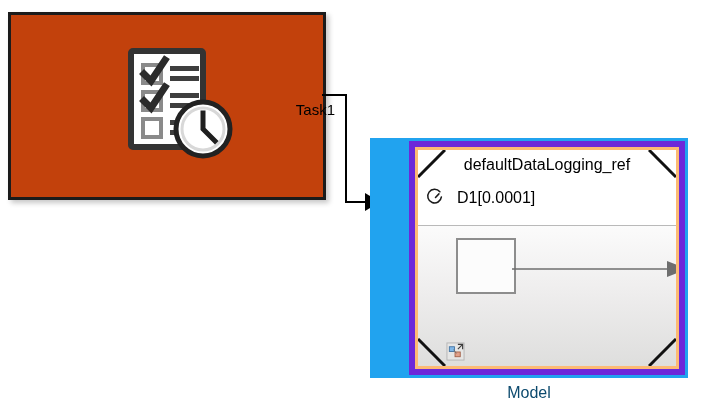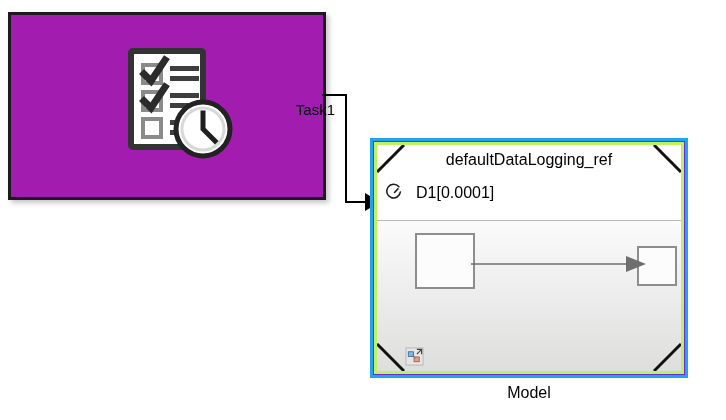--- a/index.html
+++ b/index.html
@@ -22,21 +22,21 @@
     background: #ffffff;
   }
 
   
   .task-block {
     position: absolute;
     left: 8px;
     top: 12px;
     width: 318px;
     height: 188px;
-    background: #a21caf;
+    background: #c2410c;
     border: 3px solid #1b1b1b;
     box-sizing: border-box;
     box-shadow: 3px 3px 5px rgba(0,0,0,0.22);
   }
 
   .task-icon {
     position: absolute;
     left: 108px;
     top: 30px;
     width: 120px;
@@ -72,24 +72,25 @@
     top: 138px;
     width: 318px;
     height: 240px;
     box-sizing: border-box;
     border: 3px solid #21a3ef;
     background: #21a3ef;
   }
   .model-inner {
     position: absolute;
     inset: 0;
-    border: 1px solid #6d28d9;
-    box-sizing: border-box;
-    background: #bef264;
-    overflow: hidden;
+    border: 6px solid #6d28d9;
+    box-sizing: border-box;
+    background: #fdba74;
+    overflow: hidden;
+    margin-left: 36px;
   }
 
   .model-header {
     position: absolute;
     left: 3px;
     right: 3px;
     top: 3px;
     height: 76px;
     background: #ffffff;
     border-bottom: 1px solid #b9b9b9;
@@ -167,21 +168,21 @@
   .corner-bl { left: 3px;  bottom: 3px; }
   .corner-br { right: 3px; bottom: 3px; }
 
   .model-caption {
     position: absolute;
     left: 370px;
     top: 384px;
     width: 318px;
     text-align: center;
     font-size: 16px;
-    color: #000000;
+    color: #0c4a6e;
     white-space: nowrap;
   }
 </style>
 </head>
 <body>
 
 <div class="canvas">
 
   <div class="task-block">
     <svg class="task-icon" viewBox="0 0 120 118">

